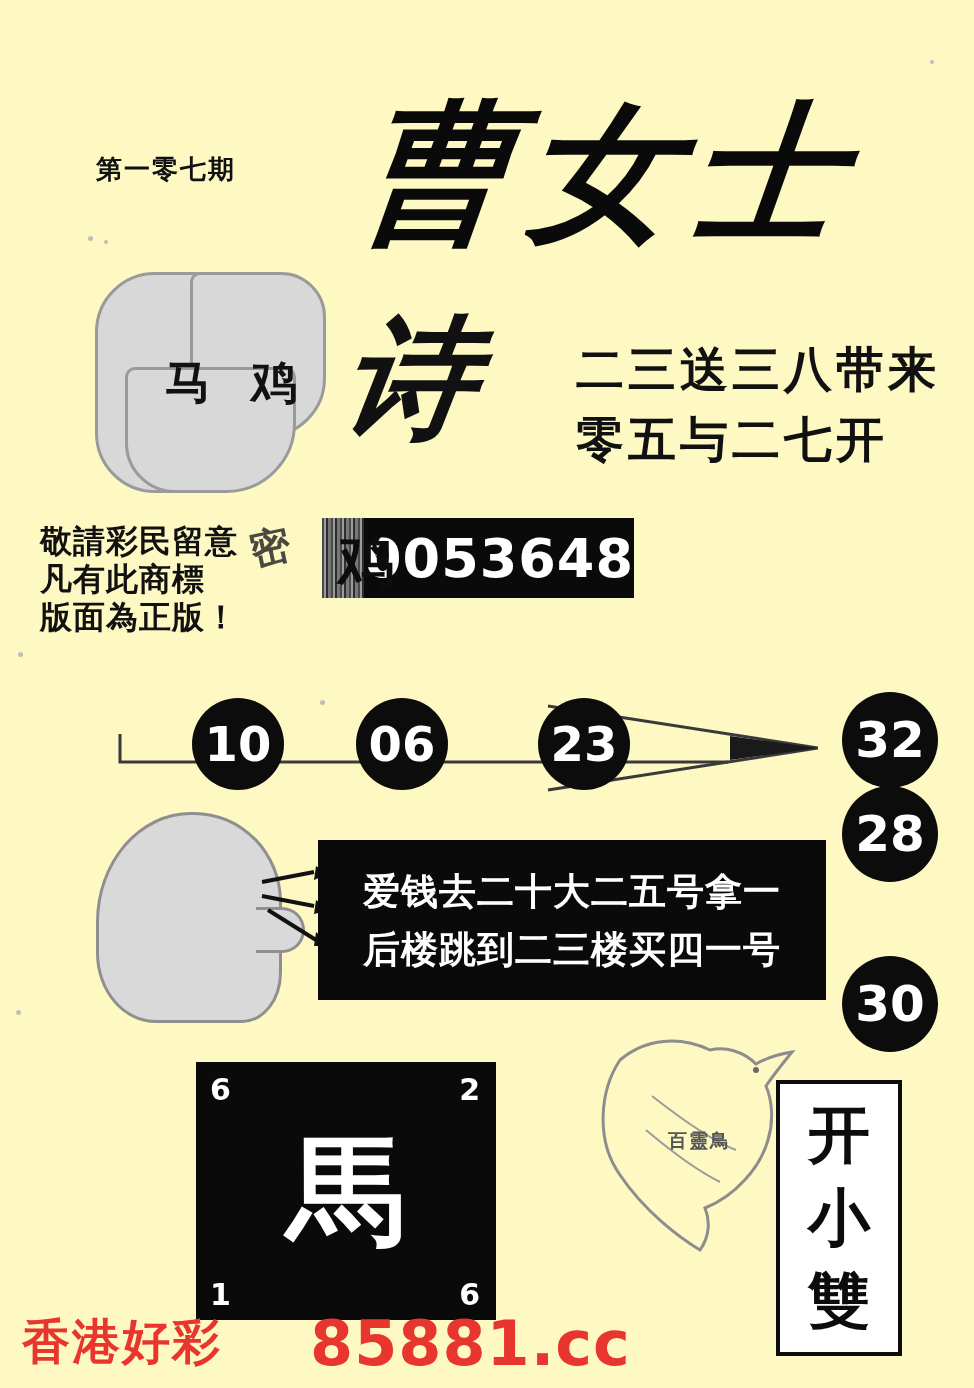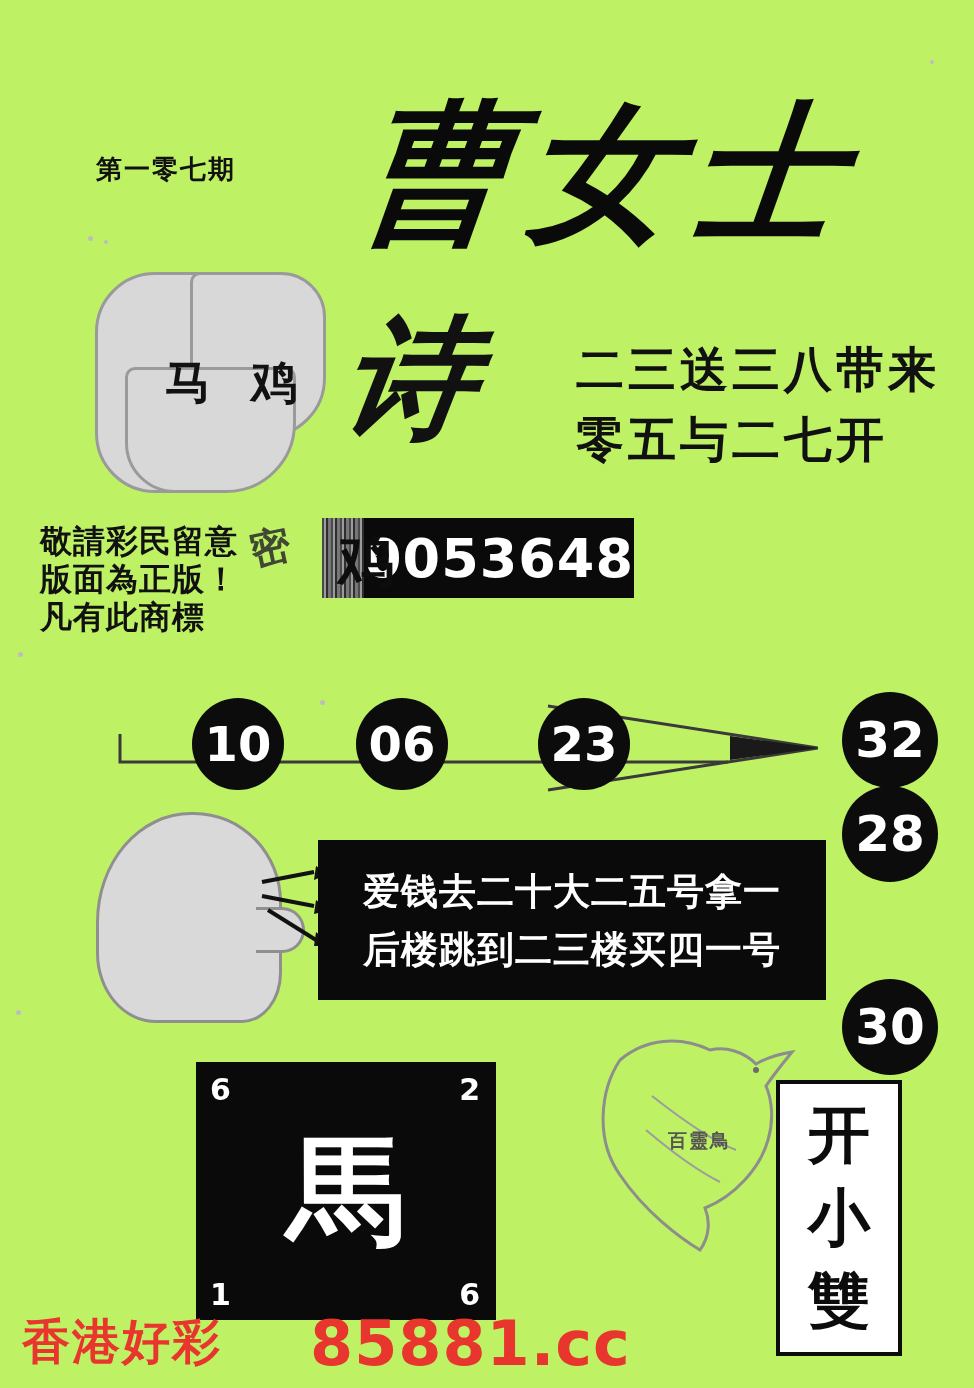--- a/index.html
+++ b/index.html
@@ -7,21 +7,21 @@
     padding: 0;
     background: #ffffff;
   }
   body {
     font-family: "DejaVu Sans", sans-serif;
   }
   #page {
     position: relative;
     width: 974px;
     height: 1388px;
-    background: #bef264;
+    background: #fef9c3;
     overflow: hidden;
   }
 
   
   .speck {
     position: absolute;
     background: #bdbdbd;
     border-radius: 50%;
     pointer-events: none;
   }
@@ -404,22 +404,22 @@
 
   <div class="poem-char">诗</div>
 
   <div class="poem-lines">
     <div>二三送三八带来</div>
     <div>零五与二七开</div>
   </div>
 
   <div class="notice">
     <div>敬請彩民留意</div>
+    <div>凡有此商標</div>
     <div>版面為正版！</div>
-    <div>凡有此商標</div>
   </div>
   <div class="stamp-char">密</div>
 
   <div class="code-bar">
     <div class="noise">
       <span class="ch">鸡</span>
     </div>
     <div class="digits">0053648</div>
   </div>
 
@@ -430,21 +430,21 @@
       <path d="M612 36 L700 48 L612 60 Z" fill="#1a1a1a"></path>
     </svg>
   </div>
 
   <div class="ball row" style="left:192px;">10</div>
   <div class="ball row" style="left:356px;">06</div>
   <div class="ball row" style="left:538px;text-align:right;">23</div>
 
   <div class="ball side" style="top:692px;">32</div>
   <div class="ball side" style="top:786px;">28</div>
-  <div class="ball side" style="top:979px;">30</div>
+  <div class="ball side" style="top:956px;">30</div>
 
   <div class="head"></div>
   <div class="speech-arrows">
     <svg width="80" height="100" viewBox="0 0 80 100">
       <path d="M4 20 L56 10" stroke="#111" stroke-width="4" fill="none"></path>
       <path d="M58 4 L70 12 L56 18 Z" fill="#111"></path>
       <path d="M4 34 L56 44" stroke="#111" stroke-width="4" fill="none"></path>
       <path d="M58 38 L72 48 L56 52 Z" fill="#111"></path>
       <path d="M10 48 L58 78" stroke="#111" stroke-width="4" fill="none"></path>
       <path d="M58 70 L74 84 L56 84 Z" fill="#111"></path>

